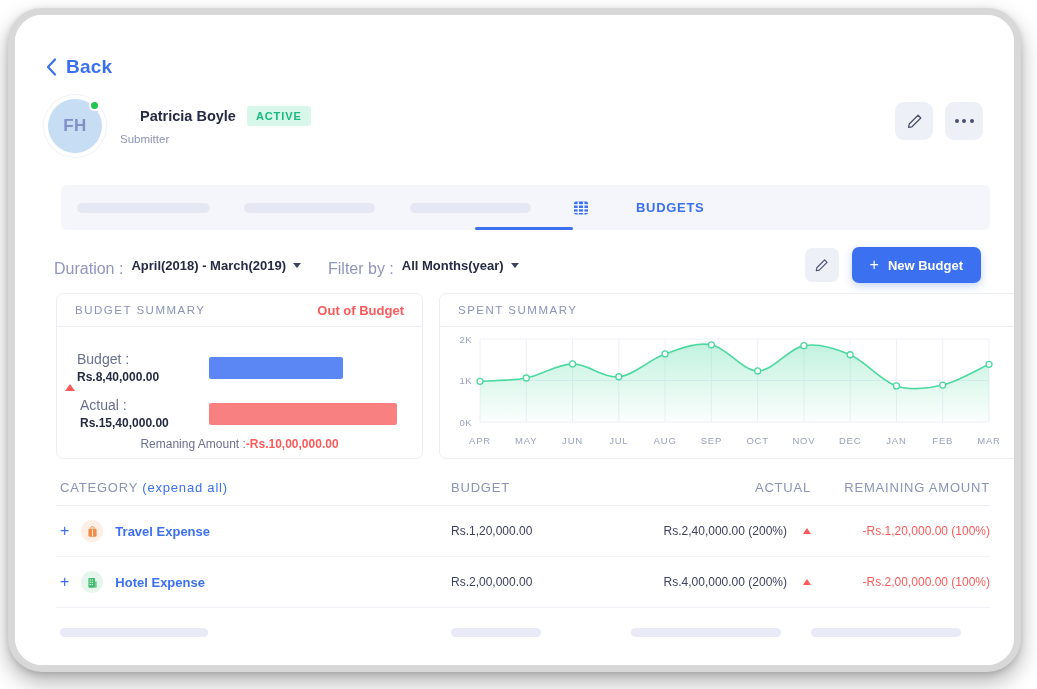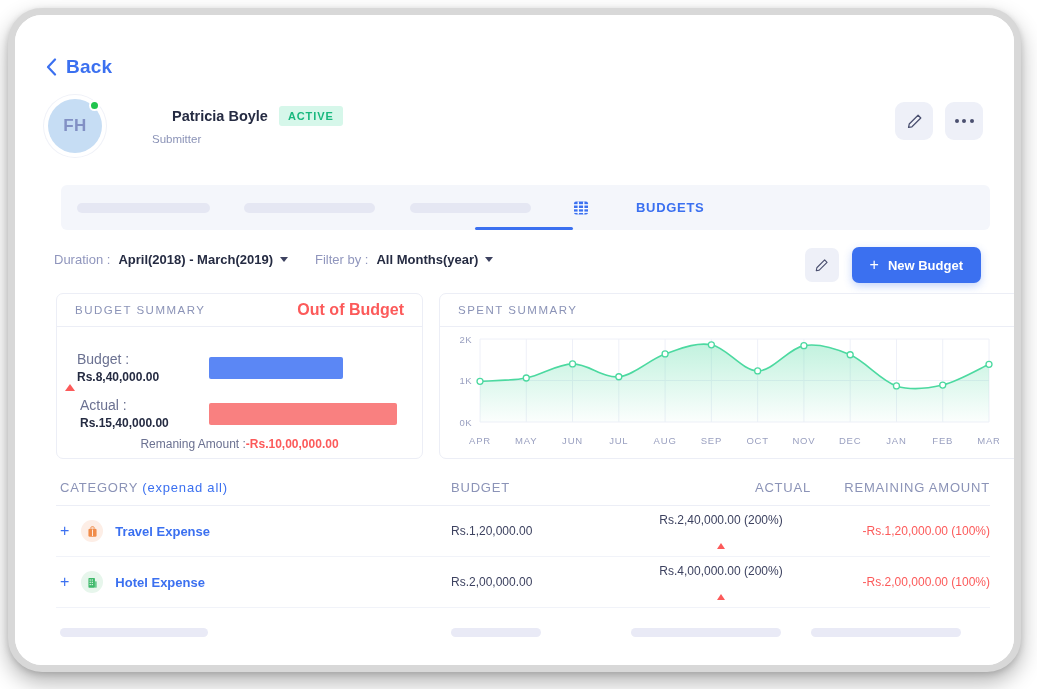--- a/index.html
+++ b/index.html
@@ -33,21 +33,21 @@
     position: absolute; left: 31px; top: 41px;
     display: flex; align-items: center; gap: 9px;
     cursor: pointer;
   }
   .back-chevron { width: 11px; height: 18px; display:block; }
   .back-label {
     color: #3b70f0; font-size: 19px; font-weight: bold; letter-spacing: .2px;
   }
 
   
-  .profile { position: absolute; left: 33px; top: 84px; display: flex; align-items: flex-start; gap: 32px; }
+  .profile { position: absolute; left: 33px; top: 84px; display: flex; align-items: flex-start; }
   .avatar-wrap { position: relative; width: 54px; height: 54px; }
   .avatar {
     width: 54px; height: 54px; border-radius: 50%;
     background: #c6ddf4;
     display: flex; align-items: center; justify-content: center;
     color: #8290c4; font-size: 17px; font-weight: bold; letter-spacing: .5px;
     box-shadow: 0 0 0 4px #ffffff, 0 0 0 5px #f0f2f8;
   }
   .status-dot {
     position: absolute; right: 2px; top: 1px;
@@ -92,21 +92,21 @@
   .tab-active .tab-text {
     color: #3b70f0; font-size: 13px; font-weight: bold; letter-spacing: .7px; padding-left: 38px;
   }
   .tab-bar-line {
     position: absolute; left: 460px; top: 212px;
     width: 98px; height: 3px; background: #3b70f0; border-radius: 2px;
   }
 
   
   .filter-row { position: absolute; left: 39px; top: 237px; display: flex; align-items: center; }
-  .filter-label { color: #9096bd; font-size: 13px; margin-right: 8px; }
+  .filter-label { color: #9096bd; font-size: 16px; margin-right: 8px; margin-top: 8px; }
   .filter-value {
     color: #252b42; font-size: 13px; font-weight: bold;
     display: flex; align-items: center; gap: 7px; cursor: pointer;
   }
   .caret { width: 0; height: 0; border-left: 4.5px solid transparent; border-right: 4.5px solid transparent; border-top: 5.5px solid #3d4260; display:block; }
   .gap-lg { width: 27px; }
 
   .filter-right { position: absolute; right: 33px; top: 232px; display: flex; align-items: center; gap: 13px; }
   .pencil-btn {
     width: 34px; height: 34px; border-radius: 7px; background: #eef0f8;
@@ -124,21 +124,21 @@
   
   .card {
     position: absolute;
     background: #fff; border: 1px solid #eceef6; border-radius: 7px;
   }
   .card-head {
     height: 33px; display: flex; align-items: center; justify-content: space-between;
     padding: 0 18px; border-bottom: 1px solid #eceef6;
   }
   .card-title { font-size: 11.5px; color: #8b93b7; letter-spacing: 1.5px; font-weight: 500; }
-  .out-of-budget { font-size: 16px; color: #fc5a5a; font-weight: bold; }
+  .out-of-budget { font-size: 13px; color: #fc5a5a; font-weight: bold; }
 
   
   #budget-card { left: 41px; top: 278px; width: 367px; height: 166px; }
   .bs-body { position: relative; height: 132px; }
   .bs-row { position: absolute; display: flex; align-items: center; }
   .bs-labels { width: 152px; padding-left: 20px; }
   .bs-label { font-size: 14px; color: #6b7191; line-height: 1.45; }
   .bs-amount { font-size: 12px; color: #252b42; font-weight: bold; line-height: 1.45; }
   .bs-bar { height: 22px; border-radius: 2px; }
   .tri-up {
@@ -172,21 +172,21 @@
   .col-rem { width: 179px; text-align: right; }
 
   .tbl-row { display: flex; align-items: center; height: 51px; border-bottom: 1px solid #f1f3f9; }
   .td { font-size: 12px; color: #3d4260; }
   .cat-cell { display: flex; align-items: center; gap: 12px; padding-left: 4px; }
   .expand-plus { color: #3b70f0; font-size: 16px; cursor: pointer; line-height: 1; }
   .cat-icon { width: 22px; height: 22px; border-radius: 50%; display: flex; align-items: center; justify-content: center; }
   .cat-icon.travel { background: #fdeee6; }
   .cat-icon.hotel { background: #e7f6ec; }
   .cat-name { color: #3b70f0; font-size: 13px; font-weight: bold; cursor: pointer; }
-  .actual-cell { display: flex; align-items: center; justify-content: flex-end; gap: 16px; flex-direction: column; }
+  .actual-cell { display: flex; align-items: center; justify-content: flex-end; gap: 16px; }
   .tri-sm { width: 0; height: 0; border-left: 4px solid transparent; border-right: 4px solid transparent; border-bottom: 6px solid #fc5a5a; }
   .rem-val { color: #fc5a5a; font-size: 12px; }
 
   .skel-row { display: flex; align-items: center; height: 48px; }
   .skel { height: 9px; border-radius: 5px; background: #e9eaf6; }
 </style>
 </head>
 <body>
 
 <div class="device-frame">

